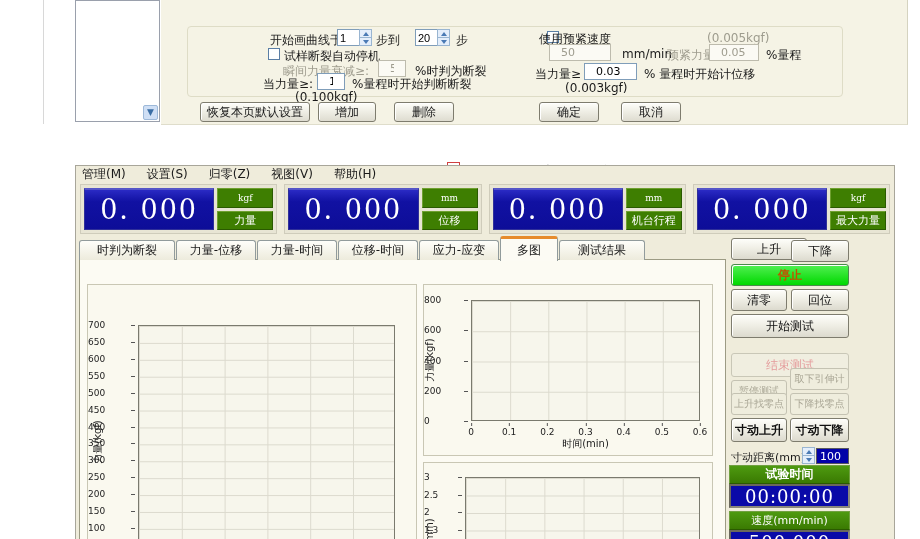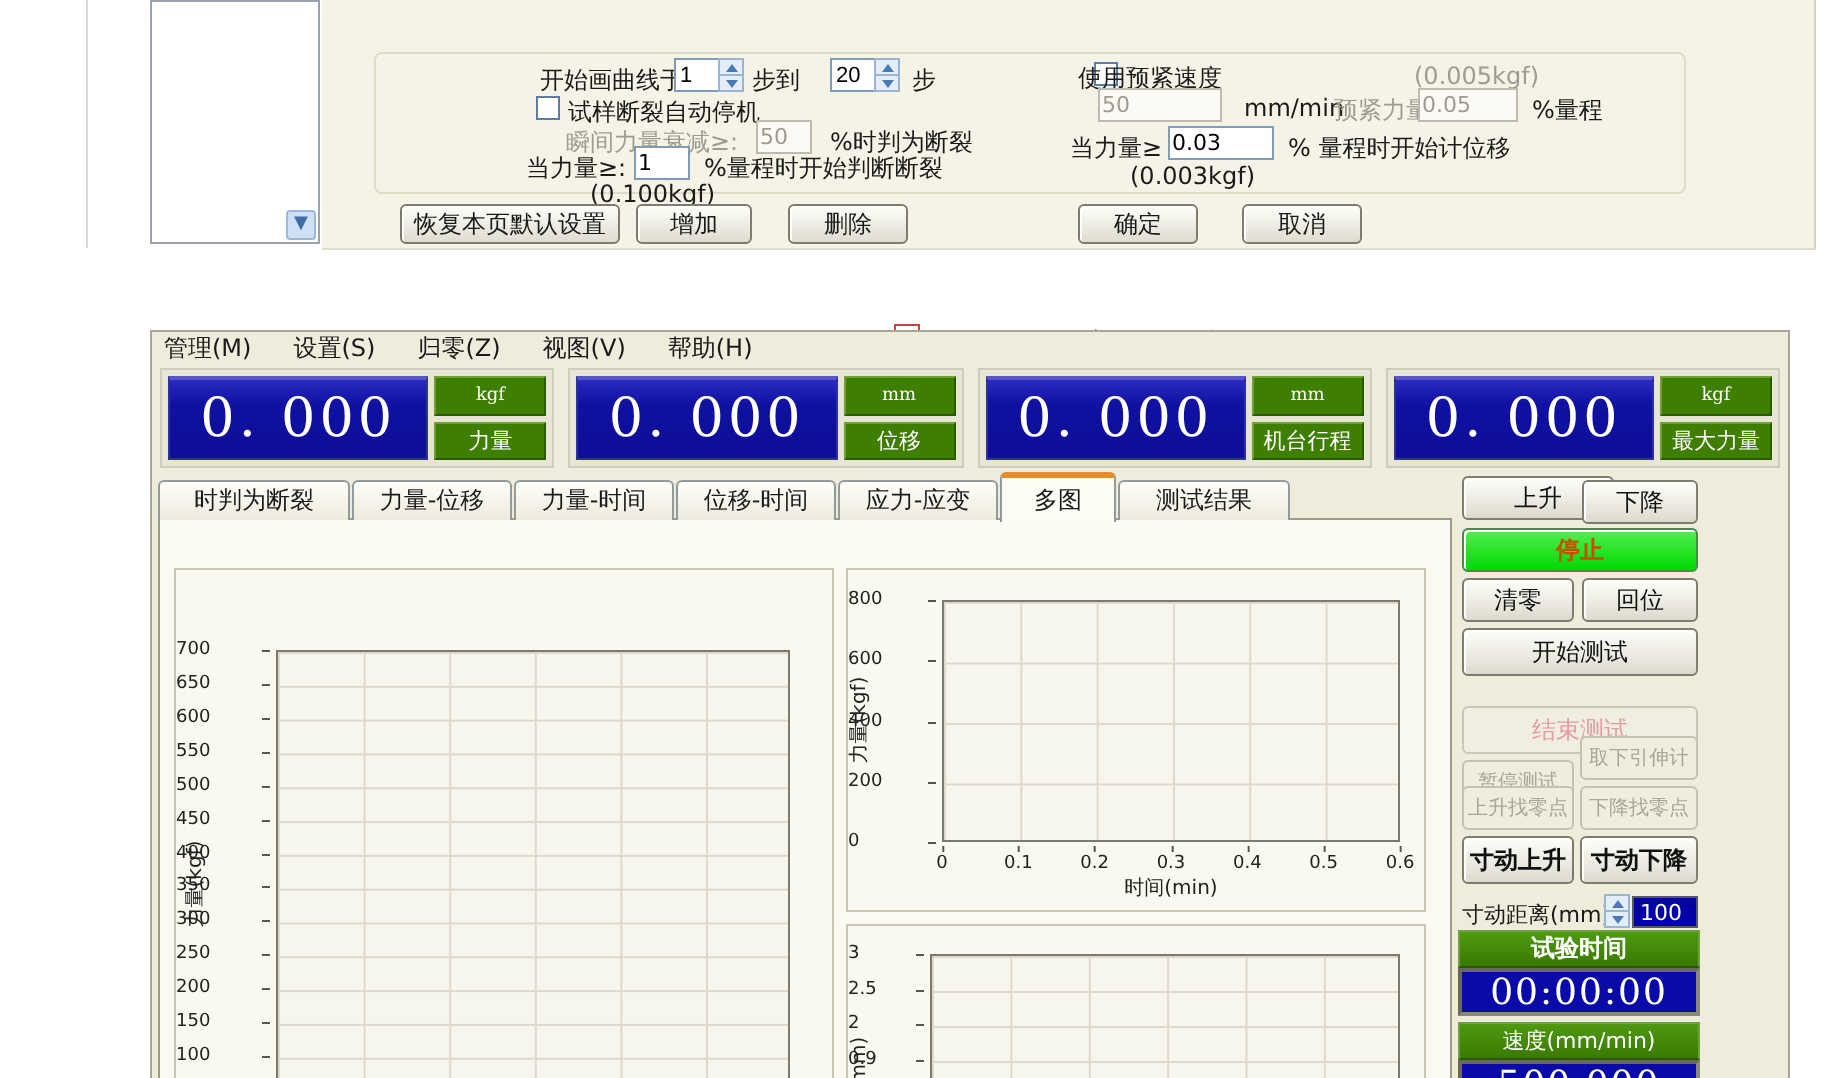--- a/index.html
+++ b/index.html
@@ -15,21 +15,21 @@
   #lb-scrolldown { position:absolute; right:1px; bottom:1px; width:15px; height:15px;
     background:#cfdff5; border:1px solid #9db9d9; border-radius:2px;
     color:#3a6ea5; font-size:9px; line-height:13px; text-align:center; }
   #dlg-panel { left:161px; top:0; width:747px; height:125px; background:#f5f3e5;
     border-right:1px solid #d5d3c0; border-bottom:1px solid #dfddcb; }
   #groupbox { left:26px; top:26px; width:656px; height:71px;
     border:1px solid #dedcc6; border-radius:4px; }
   .dlbl { position:absolute; font-size:12px; white-space:nowrap; }
   .gray { color:#9e9c8e; }
   .tb { position:absolute; height:17px; border:1px solid #7f9db9; background:#fff;
-    font-size:11px; padding:0 1px; font-family:"DejaVu Sans",sans-serif; }
+    font-size:11px; padding:0 11px; font-family:"DejaVu Sans",sans-serif; }
   .tb-dis { border:1px solid #bdbbad; background:#fbfaf4; color:#9e9c8e; }
   .spinwrap { position:absolute; display:flex; height:17px; }
   .spinwrap .tb2 { width:22px; height:17px; border:1px solid #7f9db9; border-right:none;
     background:#fff; font-size:11px; padding:0 2px; }
   .spin { width:13px; height:17px; display:flex; flex-direction:column;
     border:1px solid #99b5d1; }
   .spin div { flex:1; background:#e4eefb; position:relative; }
   .spin div + div { border-top:1px solid #99b5d1; }
   .spin div::after { content:""; position:absolute; left:3px; border-left:3px solid transparent;
     border-right:3px solid transparent; }
@@ -290,21 +290,21 @@
         </div>
       <div class="xlab" style="left:47px;top:152px;width:229px">时间(min)</div>
     </div>
 
     <div class="chart" style="left:343px;top:202px;width:290px;height:120px">
       <div class="ylab" style="left:-18px;top:72px">位移(mm)</div>
       <div class="yticks" style="left:0;top:14px;width:39px">
           <div class="ytick" style="top: 0px; width: 39px;">3</div>
           <div class="ytick" style="top: 17.5px; width: 39px;">2.5</div>
           <div class="ytick" style="top: 35px; width: 39px;">2</div>
-          <div class="ytick" style="top: 52.5px; width: 39px;">0.9</div>
+          <div class="ytick" style="top: 52.5px; width: 39px;">1.3</div>
         </div>
       <div class="plot" style="left:41px;top:14px;width:235px;height:120px;background-size:39.2px 17.5px"></div>
     </div>
   </div>
 
   <div id="rpanel">
     <div class="pb" style="left:2px;top:0;width:76px;height:22px">上升</div>
     <div class="pb" style="left:62px;top:2px;width:58px;height:22px">下降</div>
     <div class="pb stop" style="left:2px;top:26px;width:118px;height:22px">停止</div>
     <div class="pb" style="left:2px;top:51px;width:56px;height:22px">清零</div>

